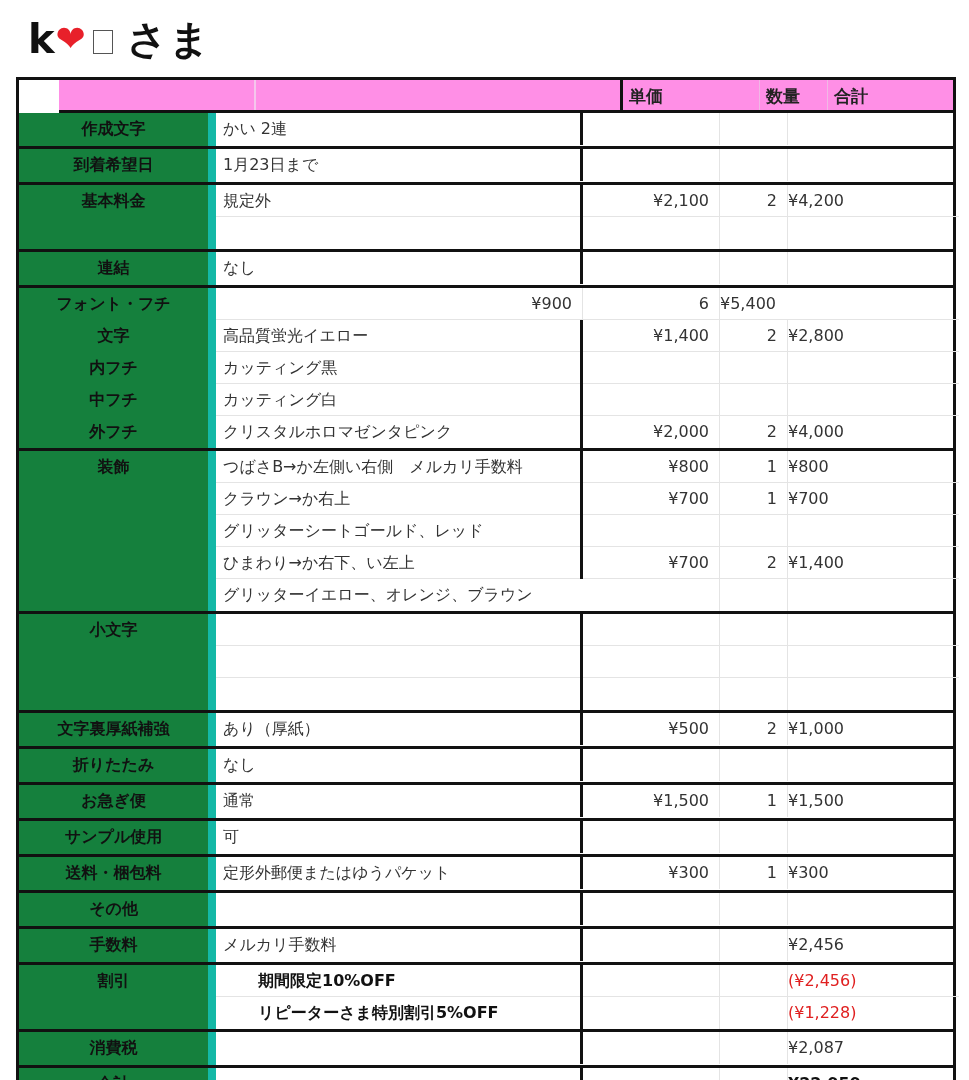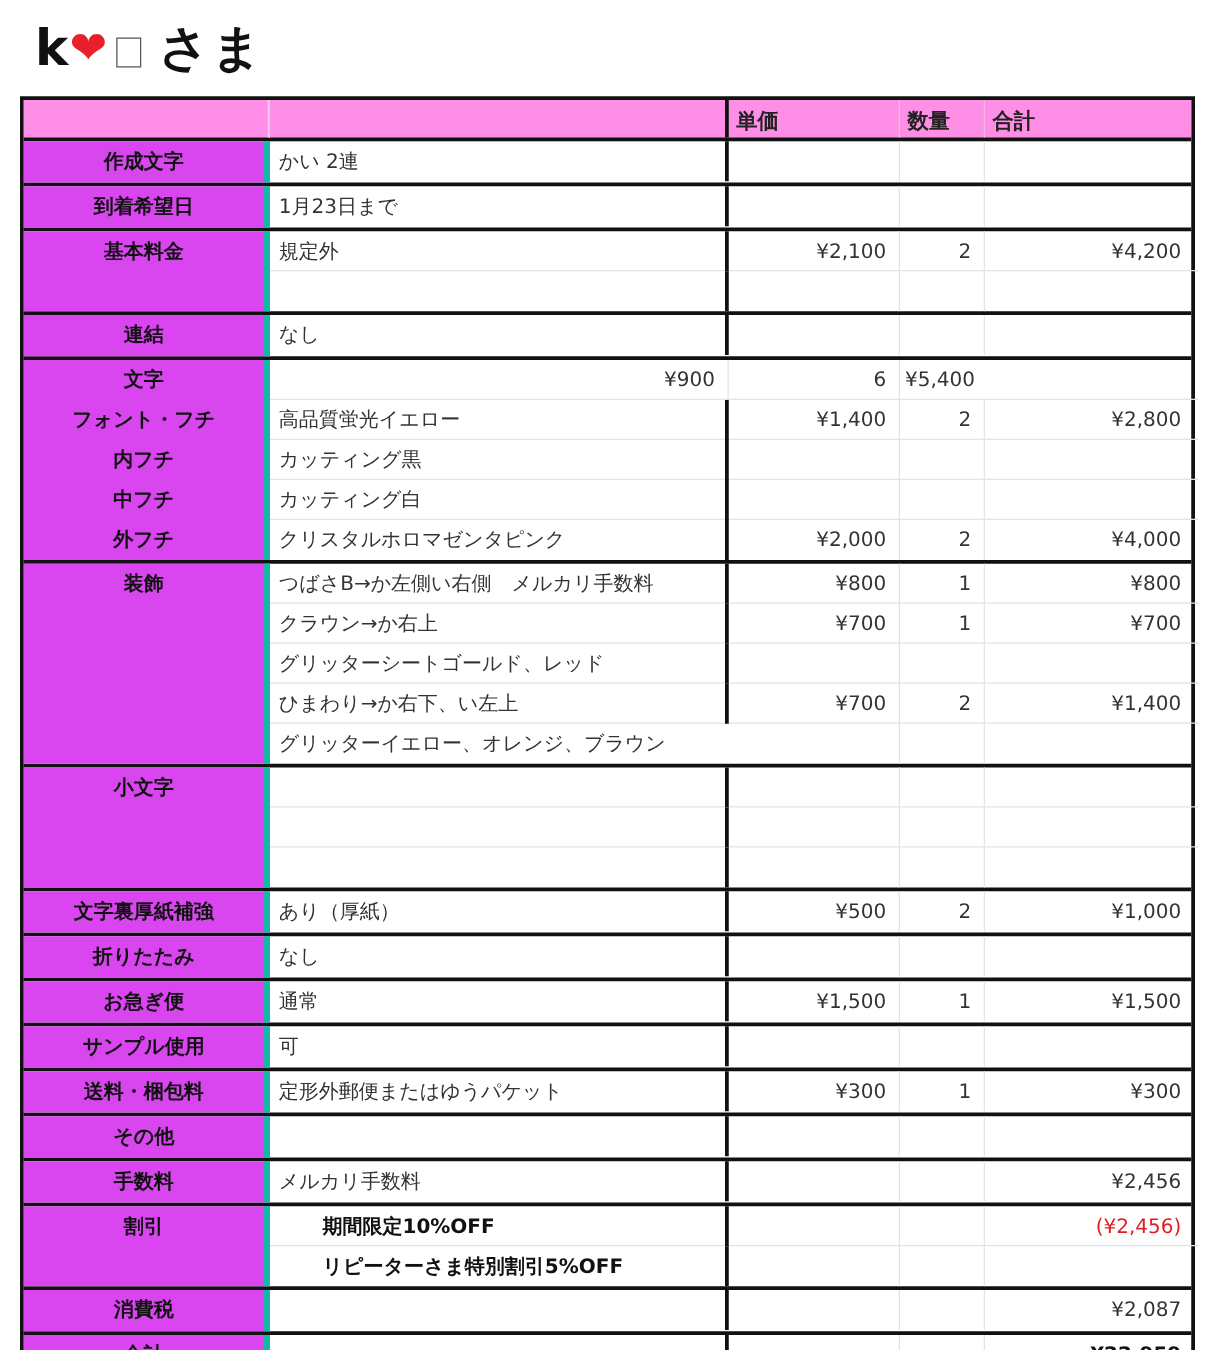--- a/index.html
+++ b/index.html
@@ -14,48 +14,48 @@
   .title .heart { color: #e8202a; font-size: 36px; margin: 0 2px 0 0; line-height: 1; }
   .title .box {
     display: inline-block; width: 20px; height: 24px; border: 1.5px solid #555;
     margin: 6px 14px 0 4px; background: #fff;
   }
 
   .sheet {
     position: absolute; left: 16px; top: 77px; width: 940px;
     border: 3px solid #111; background: #fff;
   }
-  .grid { display: grid; grid-template-columns: 197px 367px 137px 68px 165px; }
+  .grid { display: grid; grid-template-columns: 197px 367px 137px 68px 165px; margin-left: 40px; }
 
   .hdr { background: #ff8fe6; height: 33px; border-bottom: 3px solid #111; }
   .hdr > div { font-weight: bold; font-size: 17px; color: #222; padding: 5px 6px 0 6px; height: 30px; }
   .hdr > div.c1 { border-right: 2px solid #f5c6ec; }
   .hdr > div.c2 { border-right: 3px solid #111; }
   .hdr > div.c3 { border-right: 1px solid #f0b8e5; }
   .hdr > div.c4 { border-right: 1px solid #f0b8e5; }
 
   .group { display: grid; grid-template-columns: 197px 743px; border-bottom: 3px solid #111; }
   .group:last-child { border-bottom: none; }
-  .lbl-col { background: #d946ef; border-right: 5px solid #14b8a6; }
+  .lbl-col { background: #15803d; border-right: 8px solid #14b8a6; }
   .lbl {
     height: 32px; line-height: 32px; text-align: center; font-weight: bold;
     font-size: 16px; color: #111; white-space: nowrap;
   }
   .lines { display: flex; flex-direction: column; }
   .line {
     display: grid; grid-template-columns: 367px 137px 68px 165px; height: 32px;
     border-bottom: 1px solid #e4e4e4;
   }
   .line:last-child { border-bottom: none; }
   .line > div { height: 32px; line-height: 32px; font-size: 16px; white-space: nowrap; }
   .line .desc { padding-left: 7px; border-right: 3px solid #111; color: #333; overflow: visible; position: relative; z-index: 2; }
   .line .desc.overflow { border-right: none; }
   .line .unit { text-align: right; padding-right: 10px; border-right: 1px solid #e4e4e4; color: #333; padding-left: 24px; }
   .line .qty { text-align: right; padding-right: 10px; border-right: 1px solid #e4e4e4; color: #333; }
-  .line .tot { text-align: right; padding-right: 8px; color: #333; }
+  .line .tot { text-align: left; padding-right: 8px; color: #333; }
   .line .tot.neg { color: #e02020; }
   .line .tot.strong { font-weight: bold; color: #111; }
   .line .desc.strong { font-weight: bold; color: #111; padding-left: 42px; }
   .tall { height: 33px !important; }
 </style>
 </head>
 <body>
 
 <div class="title">
   <span>k</span>
@@ -130,22 +130,22 @@
         <div class="desc">なし</div>
         <div class="unit"></div>
         <div class="qty"></div>
         <div class="tot"></div>
       </div>
     </div>
   </div>
 
   <div class="group">
     <div class="lbl-col">
+      <div class="lbl">フォント・フチ</div>
       <div class="lbl">文字</div>
-      <div class="lbl">フォント・フチ</div>
       <div class="lbl">内フチ</div>
       <div class="lbl">中フチ</div>
       <div class="lbl">外フチ</div>
     </div>
     <div class="lines">
       <div class="line">
         <div class="unit">¥900</div>
         <div class="qty">6</div>
         <div class="tot">¥5,400</div>
       </div>
@@ -346,20 +346,21 @@
       <div class="line">
         <div class="desc strong">期間限定10%OFF</div>
         <div class="unit"></div>
         <div class="qty"></div>
         <div class="tot neg">(¥2,456)</div>
       </div>
       <div class="line">
         <div class="desc strong">リピーターさま特別割引5%OFF</div>
         <div class="unit"></div>
         <div class="qty"></div>
+        <div class="tot neg">(¥1,228)</div>
       </div>
     </div>
   </div>
 
   <div class="group">
     <div class="lbl-col">
         <div class="lbl tall">消費税</div>
       </div>
     <div class="lines">
       <div class="line tall">

